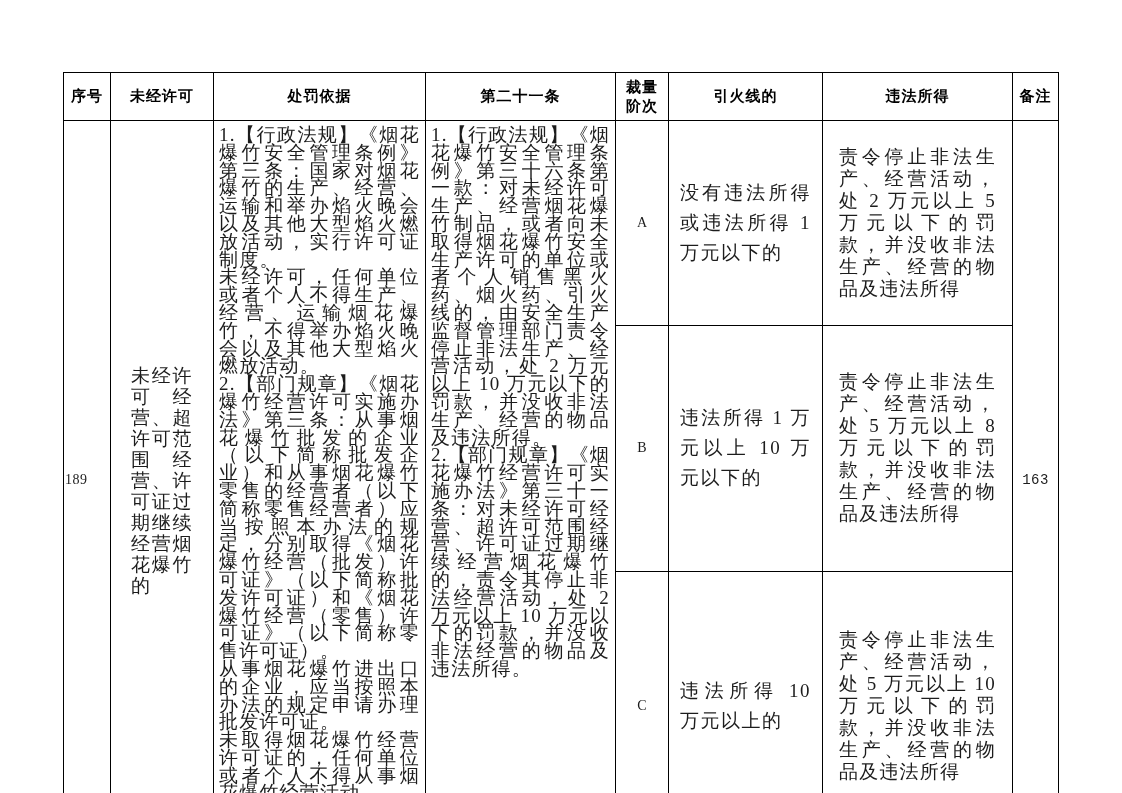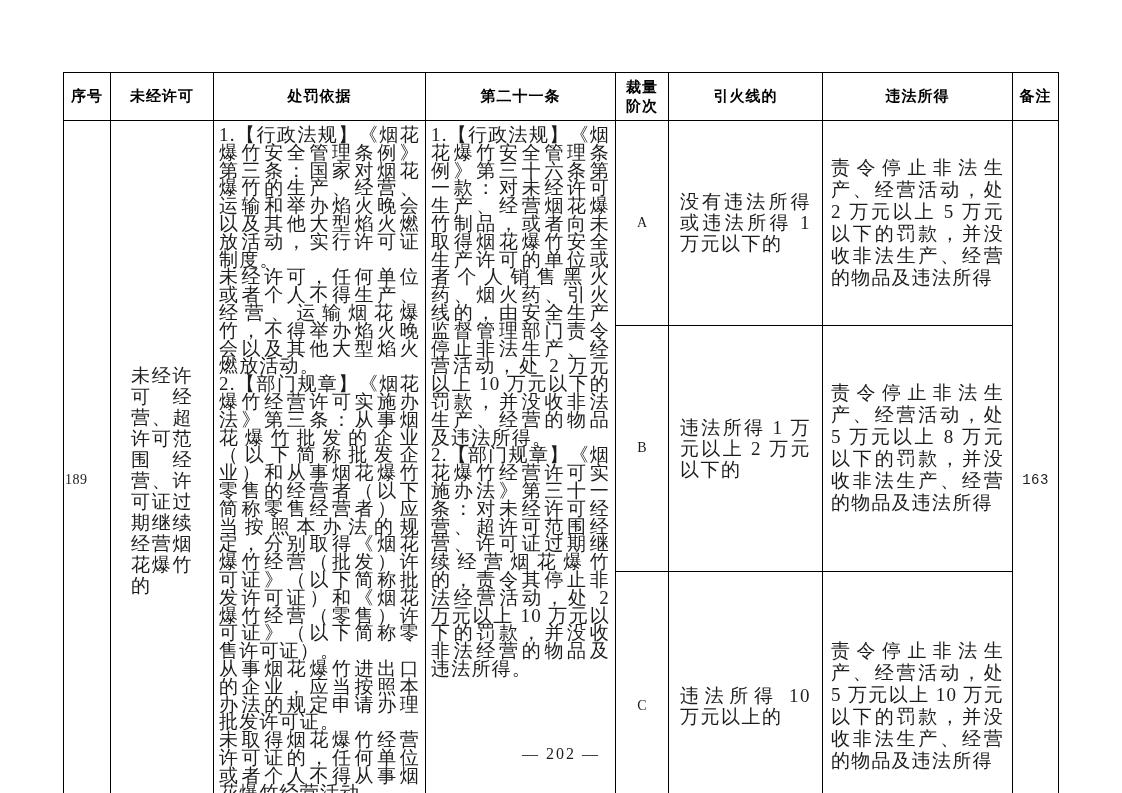--- a/index.html
+++ b/index.html
@@ -69,27 +69,27 @@
   }
   .cell-tier {
     text-align: center;
     vertical-align: middle;
     font-size: 14px;
   }
   .cell-condition {
     vertical-align: middle;
     text-align: justify;
     padding: 4px 11px;
-    line-height: 21px;
+    line-height: 30px;
     letter-spacing: 1.5px;
   }
   .cell-standard {
     vertical-align: middle;
     text-align: justify;
-    padding: 4px 8px;
+    padding: 4px 16px;
     line-height: 22px;
     letter-spacing: 1.2px;
   }
   .cell-remark {
     text-align: center;
     vertical-align: middle;
     font-size: 14px;
     letter-spacing: 0.5px;
     font-family: Liberation Mono, monospace;
   }
@@ -142,24 +142,23 @@
 第二十一条：零售许可证的</td>
         <td class="cell-penalty" rowspan="3">1.【行政法规】《烟花爆竹安全管理条例》第三十六条第一款：对未经许可生产、经营烟花爆竹制品，或者向未取得烟花爆竹安全生产许可的单位或者个人销售黑火药、烟火药、引火线的，由安全生产监督管理部门责令停止非法生产、经营活动，处 2 万元以上 10 万元以下的罚款，并没收非法生产、经营的物品及违法所得。
 2.【部门规章】《烟花爆竹经营许可实施办法》第三十一条：对未经许可经营、超许可范围经营、许可证过期继续经营烟花爆竹的，责令其停止非法经营活动，处 2 万元以上 10 万元以下的罚款，并没收非法经营的物品及违法所得。</td>
         <td class="cell-tier">A</td>
         <td class="cell-condition">没有违法所得或违法所得 1 万元以下的</td>
         <td class="cell-standard">责令停止非法生产、经营活动，处 2 万元以上 5 万元以下的罚款，并没收非法生产、经营的物品及违法所得</td>
         <td class="cell-remark" rowspan="3">163</td>
       </tr>
       <tr class="row-b">
         <td class="cell-tier">B</td>
-        <td class="cell-condition">违法所得 1 万元以上 2 万元以下的</td>
+        <td class="cell-condition">违法所得 1 万元以上 10 万元以下的</td>
         <td class="cell-standard">责令停止非法生产、经营活动，处 5 万元以上 8 万元以下的罚款，并没收非法生产、经营的物品及违法所得</td>
       </tr>
       <tr class="row-c">
         <td class="cell-tier">C</td>
         <td class="cell-condition">违法所得 10 万元以上的</td>
         <td class="cell-standard">责令停止非法生产、经营活动，处 5 万元以上 10 万元以下的罚款，并没收非法生产、经营的物品及违法所得</td>
       </tr>
     </tbody>
   </table>
-  <div class="footer">—  202  —</div>
 </div>
 
 </body></html>

